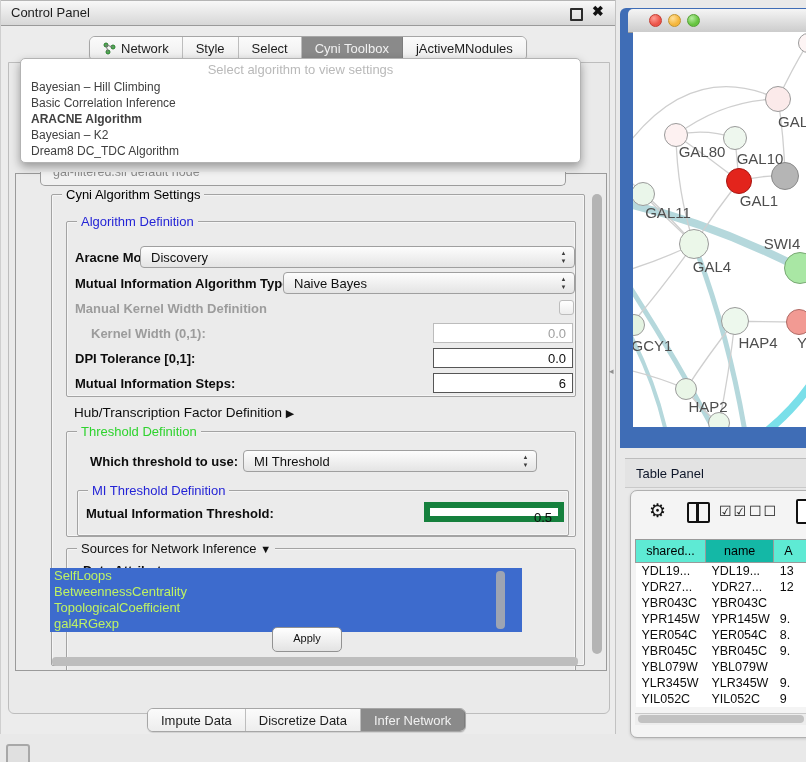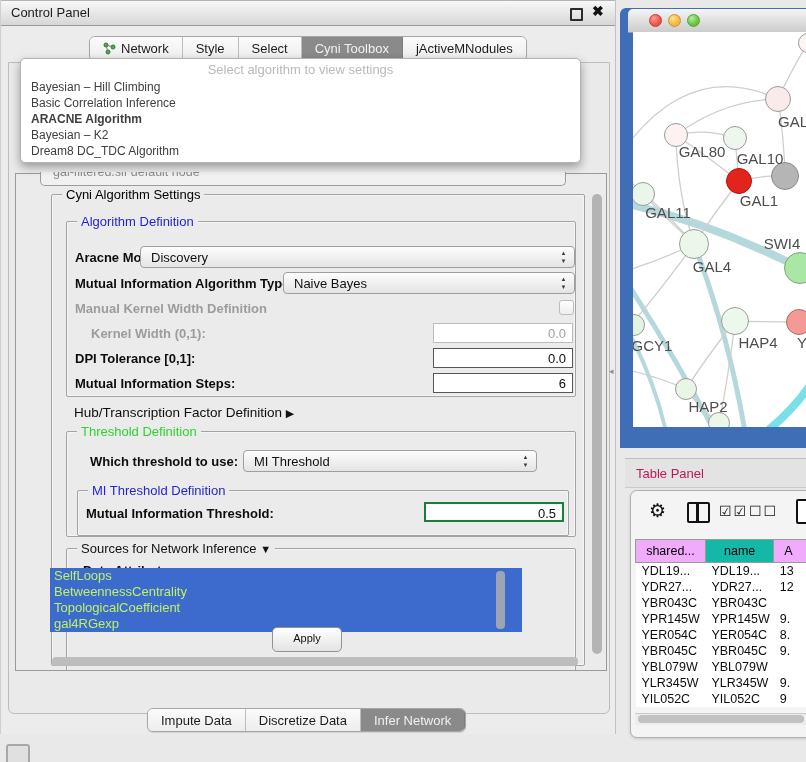--- a/index.html
+++ b/index.html
@@ -48,21 +48,21 @@
   .fieldset{position:absolute;border:1px solid #a3a3a3;border-radius:2px;box-shadow:inset 0 0 0 1px rgba(255,255,255,.5);}
   .legend{position:absolute;top:-8px;left:10px;background:#ebebeb;padding:0 4px;font-size:13px;white-space:nowrap;}
   .legend.blue{color:#2424d6;}
   .legend.green{color:#2ed32e;}
   .row-label{position:absolute;font-size:13px;font-weight:bold;color:#0d0d0d;white-space:nowrap;}
   .row-label.disabled{color:#9c9c9c;}
   .combo{position:absolute;height:22px;border:1px solid #9f9f9f;border-radius:4px;background:linear-gradient(#fdfdfd,#e4e4e4);font-size:13px;color:#111;line-height:21px;padding-left:10px;box-sizing:border-box;}
   .steppers{position:absolute;right:6px;top:2px;width:9px;font-size:6px;line-height:8px;color:#3c3c3c;text-align:center;}
   .tfield{position:absolute;height:20px;background:#ffffff;border:1px solid #565656;font-size:13px;color:#0d0d0d;text-align:right;line-height:20px;padding-right:6px;box-sizing:border-box;}
   .tfield.disabled{border:1px solid #bcbcbc;color:#a0a0a0;}
-  .tfield.plain{border:2px solid #15803d;}
+  .tfield.plain{border:6px solid #15803d;}
   .checkbox{position:absolute;width:13px;height:13px;border:1px solid #bdbdbd;border-radius:3px;background:linear-gradient(#ffffff,#ededed);}
   .tri{font-size:11px;color:#111;}
 
   
   #attr-list{left:34px;top:394px;width:472px;background:#3d6bcd;}
   .attr-item{font-size:13px;color:#bef264;line-height:16px;padding-left:4px;white-space:nowrap;}
   #attr-sb{left:480px;top:397px;width:9px;height:58px;background:#aeaeae;border-radius:4px;opacity:.85;}
 
   #apply-btn{left:263px;top:564px;width:68px;height:23px;background:linear-gradient(#ffffff,#e3e3e3);border:1px solid #929292;border-radius:5px;font-size:11px;color:#111;text-align:center;line-height:21px;}
 
@@ -72,33 +72,33 @@
   .light{top:5px;width:11px;height:11px;border-radius:50%;}
   #light-red{left:21px;background:radial-gradient(circle at 35% 30%,#ff9d94,#ec5449 60%);border:1px solid #c43c32;}
   #light-yellow{left:40px;background:radial-gradient(circle at 35% 30%,#ffe09a,#f5b63c 60%);border:1px solid #c2942f;}
   #light-green{left:59px;background:radial-gradient(circle at 35% 30%,#b5ecA0,#66c440 60%);border:1px solid #54a035;}
   #net-canvas{left:13px;top:24px;width:173px;height:395px;background:#ffffff;overflow:hidden;}
   .node{position:absolute;border-radius:50%;border:1px solid #9a9a9a;box-sizing:border-box;}
   .node-label{position:absolute;font-size:15px;color:#4e4e4e;white-space:nowrap;transform:translateX(-50%);}
 
   
   #tp-bar{left:625px;top:458px;width:181px;height:28px;background:#e3e3e3;border-top:1px solid #bdbdbd;border-bottom:1px solid #cacaca;}
-  #tp-title{left:11px;top:7px;font-size:13px;color:#be185d;}
+  #tp-title{left:11px;top:7px;font-size:13px;color:#0f172a;}
   #table-win{left:630px;top:490px;width:190px;height:246px;background:#f4f4f4;border:1px solid #b0b0b0;border-radius:7px;box-shadow:0 1px 3px rgba(0,0,0,.15);}
   .tb-icon{position:absolute;color:#111;}
   #icon-gear{left:18px;top:8px;font-size:19px;}
   #icon-cols{left:56px;top:11px;width:19px;height:17px;border:2.5px solid #111;border-radius:2px;}
   #icon-cols:after{content:"";position:absolute;left:7px;top:0;width:2.5px;height:17px;background:#111;}
   #icon-ck{left:88px;top:12px;font-size:14px;letter-spacing:2px;}
   #icon-unck{left:118px;top:12px;font-size:14px;letter-spacing:2px;}
   #icon-doc{left:165px;top:8px;width:16px;height:21px;border:2px solid #111;border-radius:2px;background:#fff;}
   #tbl{left:4px;top:48px;width:186px;overflow:hidden;}
   #tbl table{border-collapse:collapse;table-layout:fixed;font-size:12.5px;}
   #tbl th{height:22px;border:1px solid #9a9a9a;font-weight:normal;text-align:center;padding:0;}
-  #tbl th.blue{background:#f0abfc;}
+  #tbl th.blue{background:#5eead4;}
   #tbl th.gray{background:#14b8a6;}
   #tbl td{height:16px;padding:0 0 0 6px;color:#0d0d0d;white-space:nowrap;overflow:hidden;background:#fff;}
   #tbl-hsb{left:4px;top:222px;width:182px;height:11px;background:#ededed;border-top:1px solid #c9c9c9;}
   #tbl-hsb div{position:absolute;left:3px;top:1px;width:166px;height:8px;background:#c2c2c2;border-radius:4px;}
 
   #splitter-mark{left:609px;top:366px;font-size:9px;color:#8f8f8f;}
   #mini-icon{left:6px;top:744px;width:20px;height:18px;border:2px solid #a8a8a8;border-radius:3px;background:#e0e0e0;}
 </style>
 </head>
 <body>

